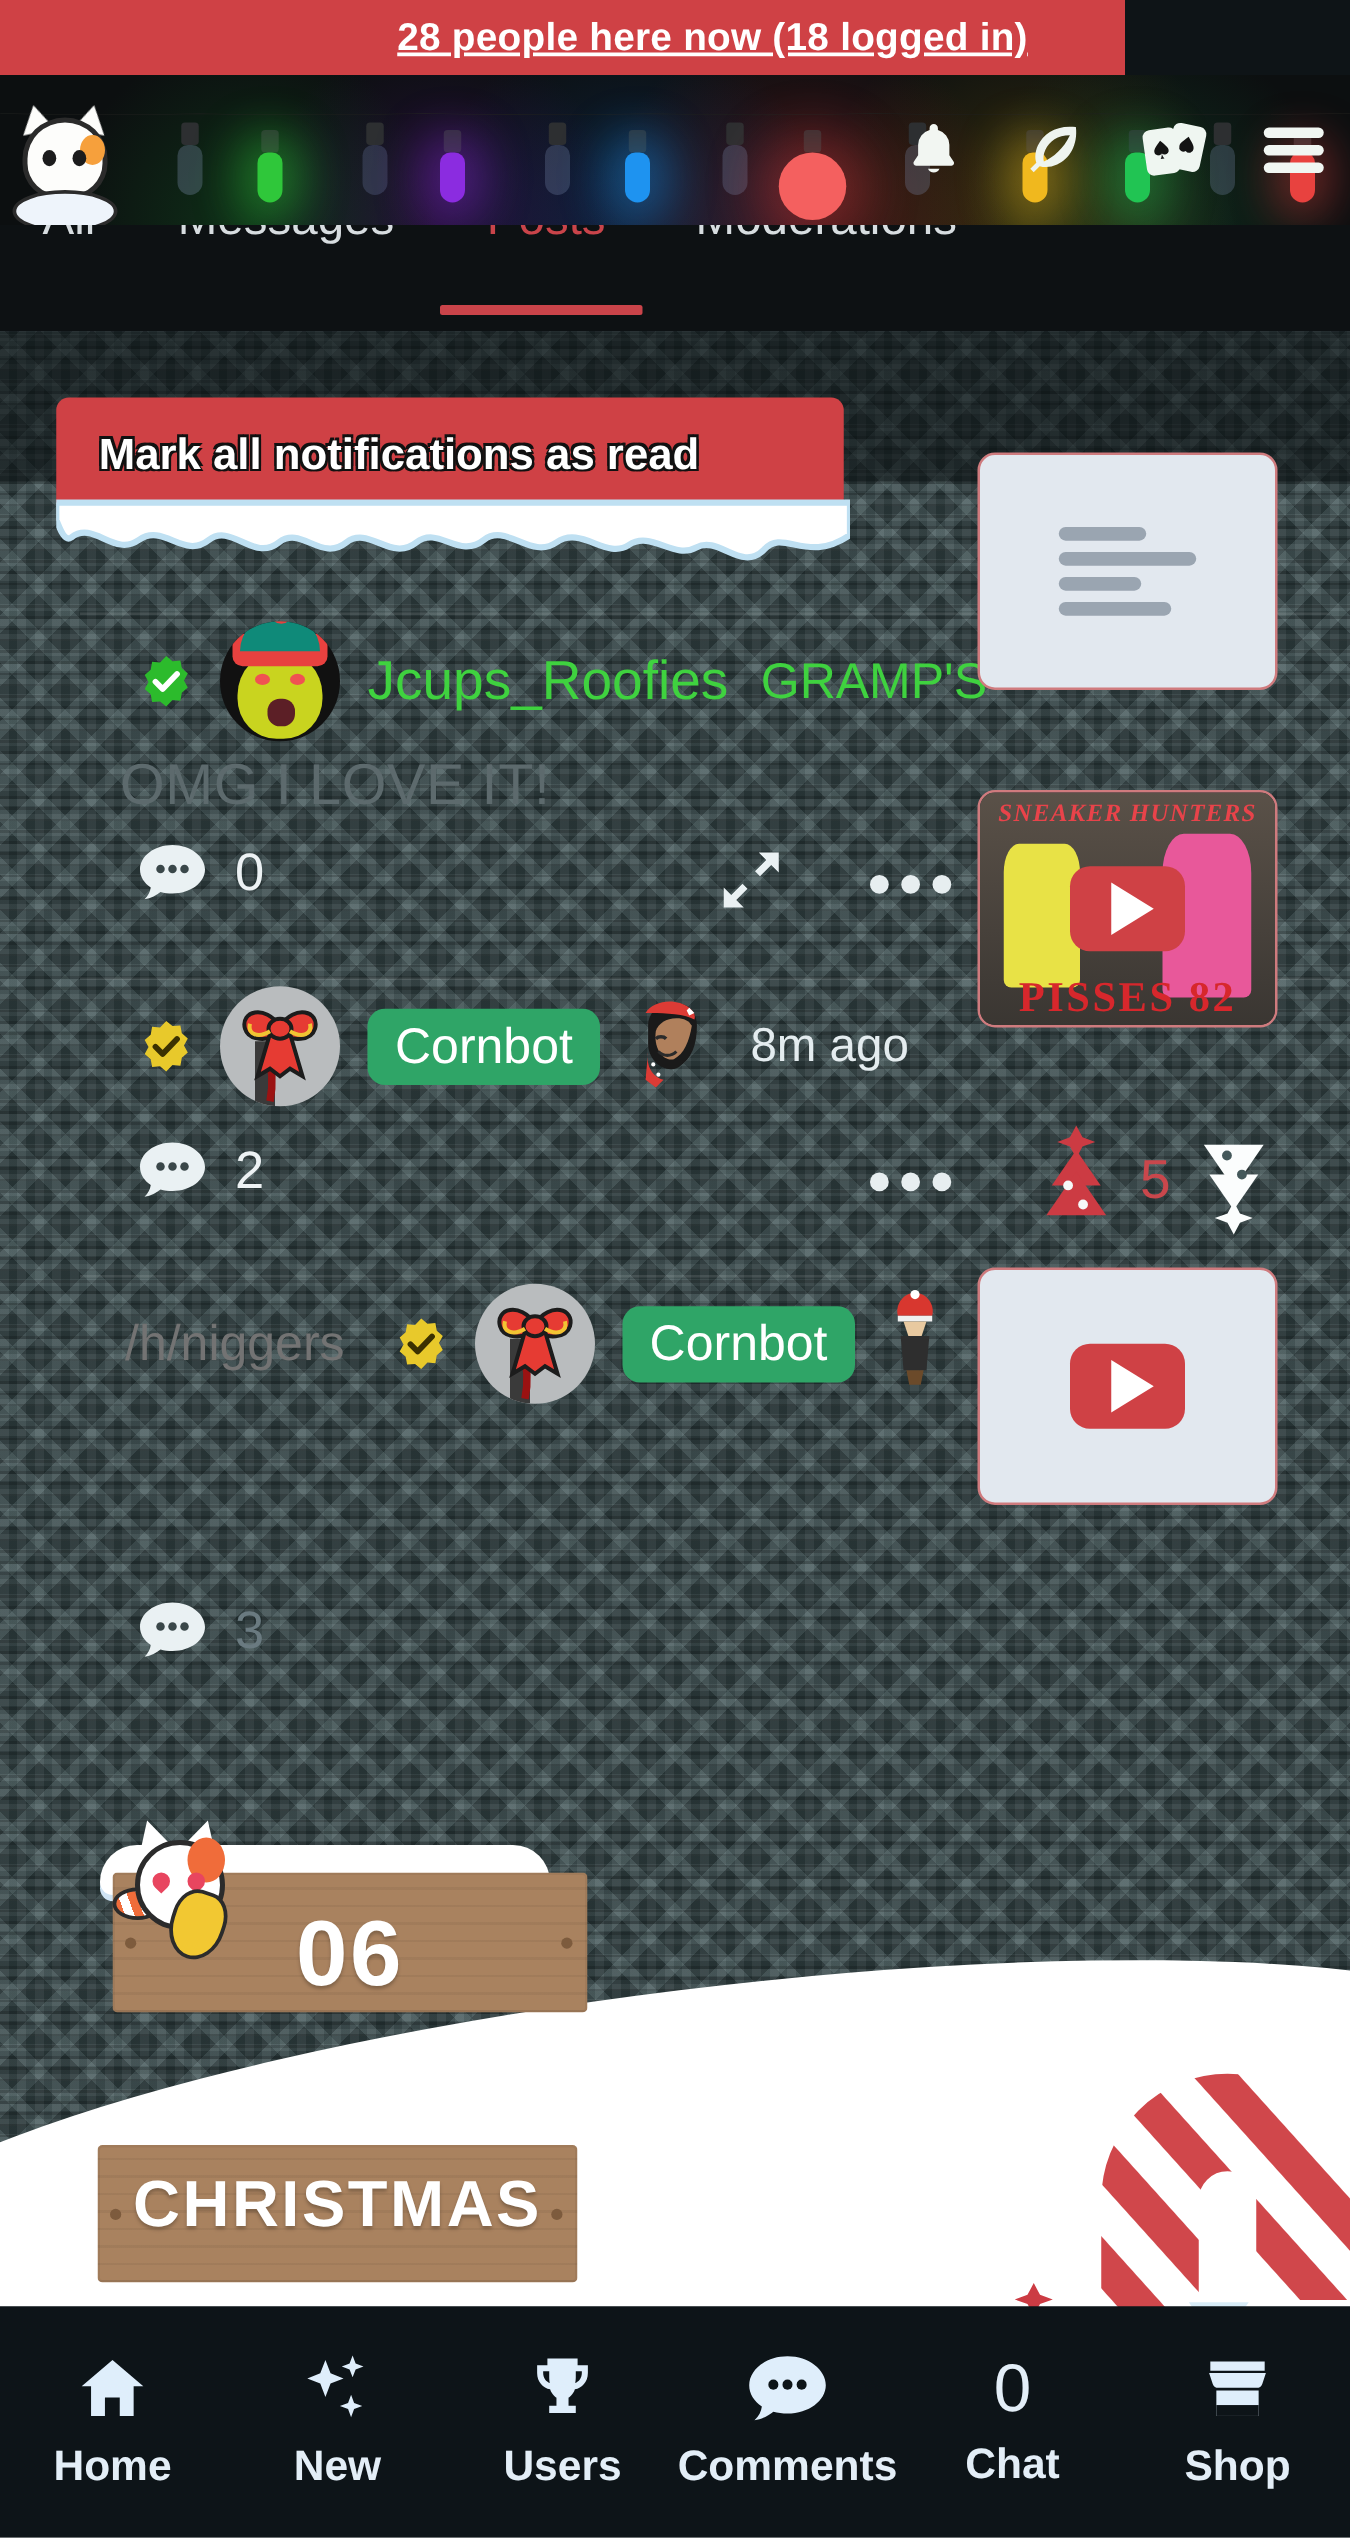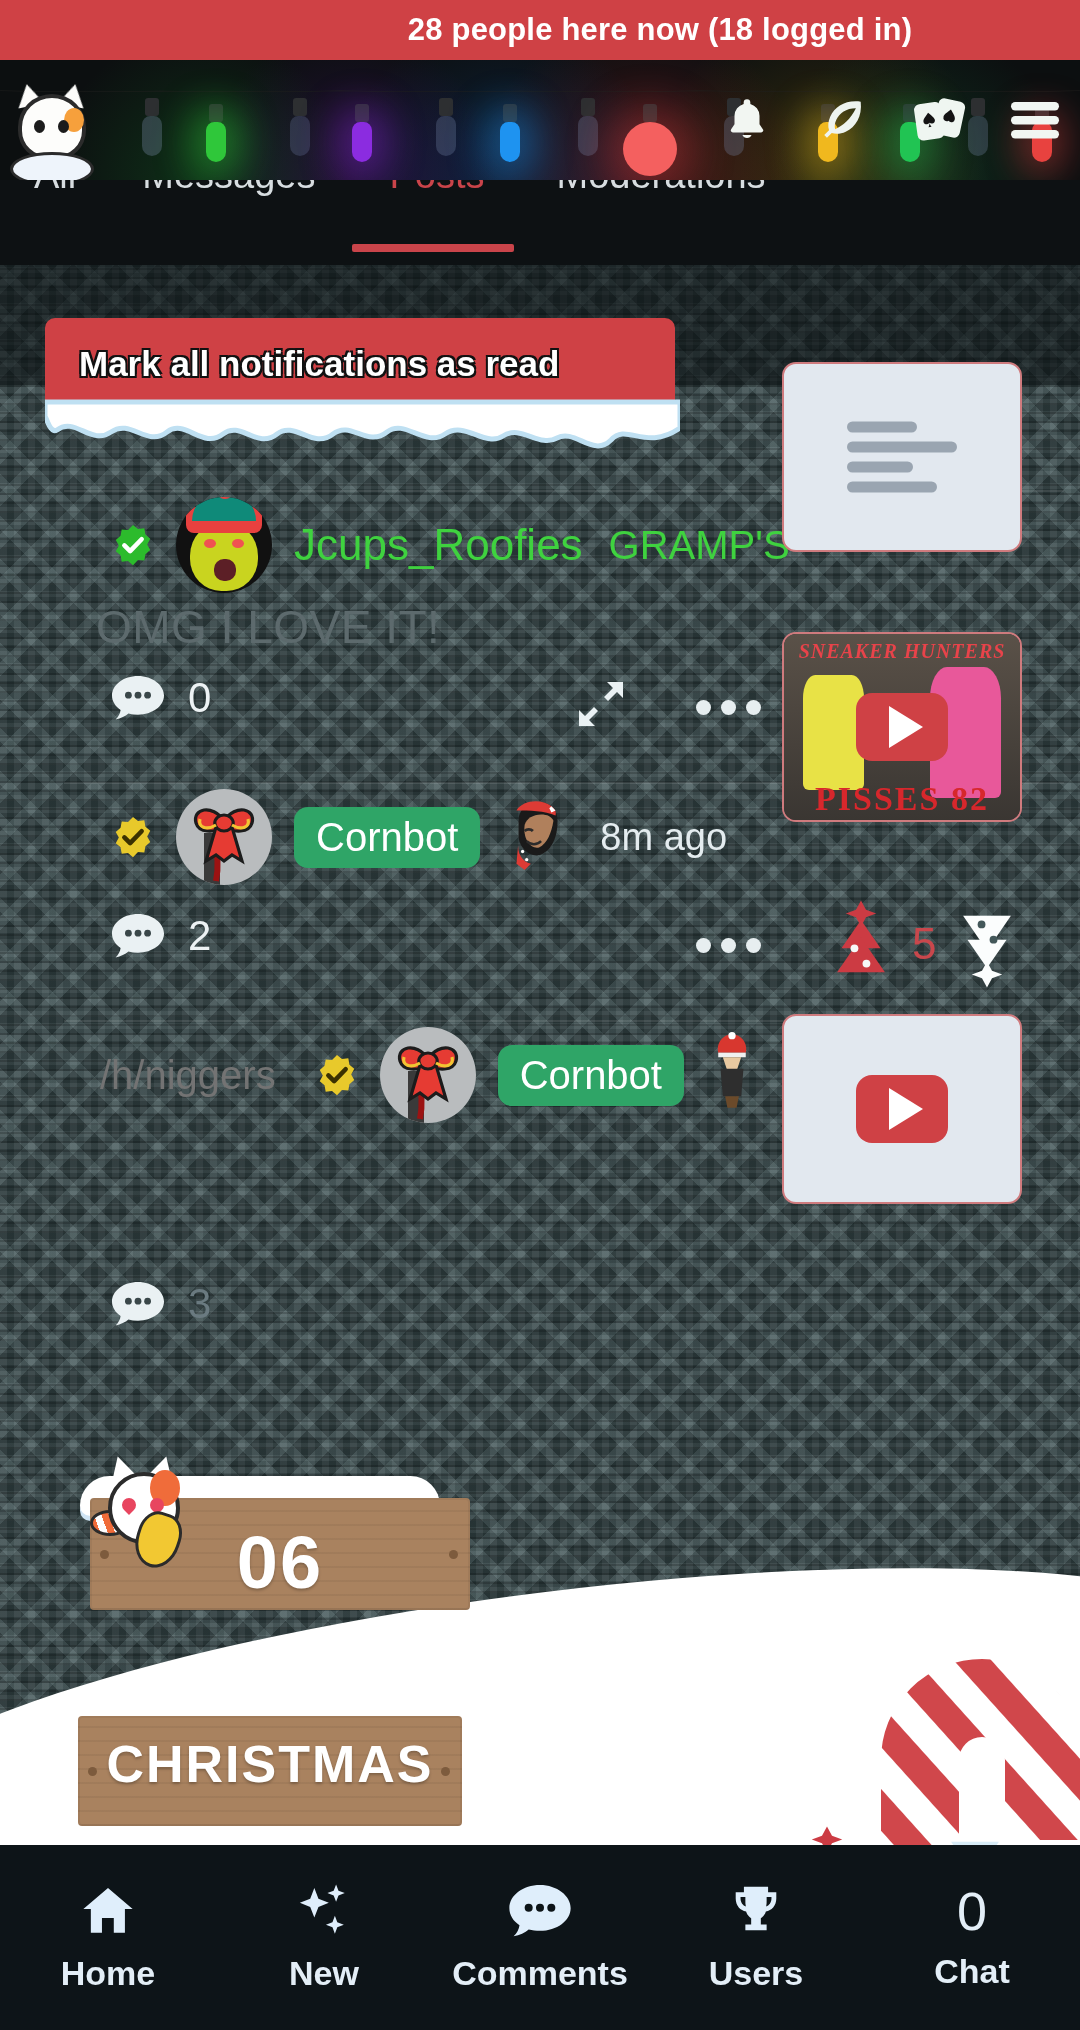--- a/index.html
+++ b/index.html
@@ -6,24 +6,24 @@
   html, body {
     width: 1080px; height: 2030px;
     background: #0e1417;
     font-family: "Liberation Sans", sans-serif;
     overflow: hidden;
   }
   #root { position: relative; width: 1080px; height: 2030px; overflow: hidden; }
 
   
   .online-bar {
-    position: absolute; top: 0; left: 0; width: 1080px; height: 60px;
+    position: absolute; top: 0; left: 0; width: 900px; height: 60px;
     background: #cf4145; color: #ffffff;
     display: flex; align-items: center; justify-content: center;
-    font-size: 31px; font-weight: bold; letter-spacing: .2px;
+    font-size: 31px; font-weight: bold; letter-spacing: .2px; text-decoration: underline;
   }
   .online-bar .txt { transform: translateX(120px); white-space: nowrap; }
 
   
   .header {
     position: absolute; top: 60px; left: 0; width: 1080px; height: 120px;
     background:
       radial-gradient(circle at 200px 120px, rgba(20,110,40,.35), transparent 150px),
       radial-gradient(circle at 350px 120px, rgba(80,20,130,.35), transparent 150px),
       radial-gradient(circle at 500px 120px, rgba(15,70,140,.35), transparent 160px),
@@ -623,33 +623,42 @@
     </div>
     <div class="navitem">
       <svg width="62" height="58" viewBox="0 0 24 24" fill="#dfeefb">
         <path d="M8 2.5l1.7 4.4L14 8.6l-4.3 1.7L8 14.7l-1.7-4.4L2 8.6l4.3-1.7z"></path>
         <path d="M17 1l1 2.6 2.6 1-2.6 1L17 8.2l-1-2.6-2.6-1 2.6-1z"></path>
         <path d="M16.5 14l1 2.7 2.7 1-2.7 1-1 2.7-1-2.7-2.7-1 2.7-1z"></path>
       </svg>
       <div class="lbl">New</div>
     </div>
     <div class="navitem">
+      <svg width="60" height="58" viewBox="0 0 24 24" fill="#dfeefb">
+        <path d="M7 2h10v2.2h3.4v2.6c0 3-2 5-4.3 5.4C15.6 14 14 15 14 15v2.6h2.4V20H7.6v-2.4H10V15s-1.6-1-2.1-2.8C5.6 11.8 3.6 9.8 3.6 6.8V4.2H7zM5.6 6.2v.6c0 1.7 1 2.9 2.2 3.3-.2-.8-.2-1.6-.2-2.3V6.2zm12.8 0h-2v1.6c0 .7 0 1.5-.2 2.3 1.2-.4 2.2-1.6 2.2-3.3z"></path>
+      </svg>
+      <div class="lbl">Users</div>
+    </div>
+    <div class="navitem">
       <svg width="66" height="58" viewBox="0 0 28 24">
         <path d="M14 1C6.8 1 1 5.4 1 10.8c0 2.9 1.7 5.5 4.3 7.2-.2 1.6-1 3.3-2.5 4.7 2.6-.4 4.9-1.6 6.4-2.9 1.5.4 3.1.6 4.8.6 7.2 0 13-4.4 13-9.6S21.2 1 14 1z" fill="#dfeefb"></path>
         <circle cx="9.2" cy="10.6" r="1.7" fill="#0d1418"></circle>
           <circle cx="14" cy="10.6" r="1.7" fill="#0d1418"></circle>
           <circle cx="18.8" cy="10.6" r="1.7" fill="#0d1418"></circle>
       </svg>
       <div class="lbl">Comments</div>
     </div>
     <div class="navitem">
-      <svg width="60" height="58" viewBox="0 0 24 24" fill="#dfeefb">
-        <path d="M7 2h10v2.2h3.4v2.6c0 3-2 5-4.3 5.4C15.6 14 14 15 14 15v2.6h2.4V20H7.6v-2.4H10V15s-1.6-1-2.1-2.8C5.6 11.8 3.6 9.8 3.6 6.8V4.2H7zM5.6 6.2v.6c0 1.7 1 2.9 2.2 3.3-.2-.8-.2-1.6-.2-2.3V6.2zm12.8 0h-2v1.6c0 .7 0 1.5-.2 2.3 1.2-.4 2.2-1.6 2.2-3.3z"></path>
-      </svg>
-      <div class="lbl">Users</div>
-    </div>
-    <div class="navitem">
       <div class="zero">0</div>
       <div class="lbl">Chat</div>
     </div>
+    <div class="navitem">
+      <svg width="62" height="58" viewBox="0 0 24 24" fill="#dfeefb">
+        <path d="M3 3h18v3H3z"></path>
+        <path d="M2.6 6.8h18.8l-1.2 3.6a2 2 0 0 1-1.9 1.3H5.7a2 2 0 0 1-1.9-1.3z"></path>
+        <path d="M5 12.6h14V21H5z"></path>
+        <rect x="5" y="17.4" width="14" height="3.6" fill="#0d1418"></rect>
+      </svg>
+      <div class="lbl">Shop</div>
+    </div>
   </div>
 
 </div>
 
 </body></html>

